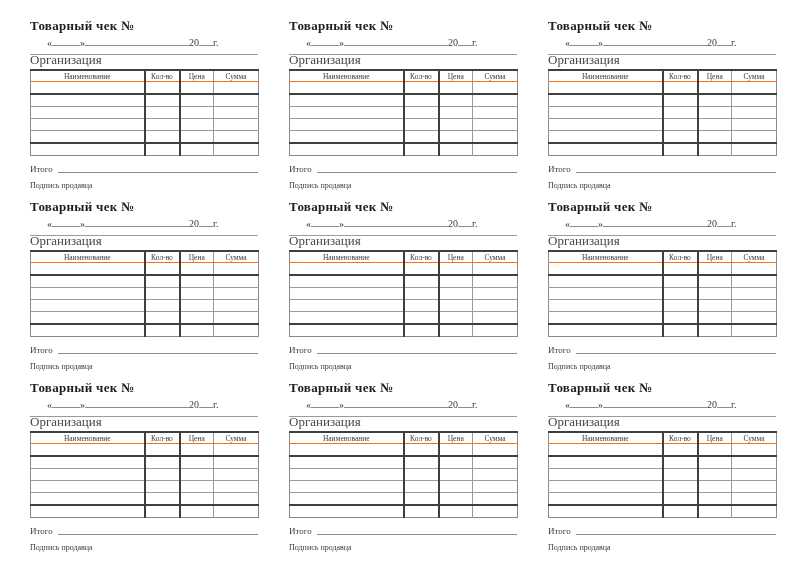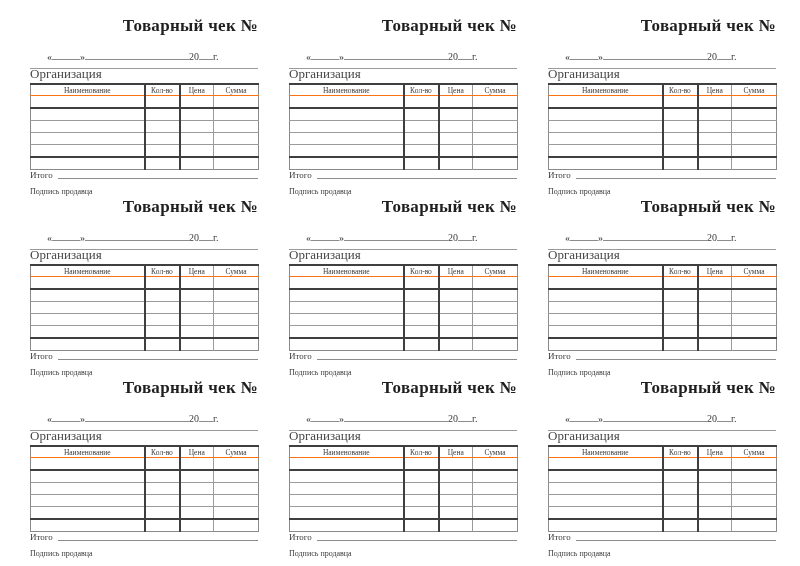--- a/index.html
+++ b/index.html
@@ -20,30 +20,30 @@
     column-gap: 31px;
     overflow: hidden;
     font-family: "Liberation Serif", "DejaVu Serif", serif;
     color: #3a3a3a;
   }
   .receipt {
     width: 228px;
     box-sizing: border-box;
   }
   .title {
-    font-size: 17px;
+    font-size: 13px;
     line-height: 14px;
     font-weight: bold;
-    text-align: right;
+    text-align: left;
     color: #1f1f1f;
     letter-spacing: 0.3px;
     white-space: nowrap;
   }
   .date-line {
-    margin-top: 17px;
+    margin-top: 3px;
     padding-left: 17px;
     font-size: 10px;
     line-height: 11px;
     color: #3a3a3a;
     white-space: nowrap;
   }
   .blank {
     display: inline-block;
     height: 9px;
     border-bottom: 1px solid #8c8c8c;
@@ -94,21 +94,21 @@
   table.items td:nth-child(1) { border-right: 2px solid #3f3f3f; }
   table.items th:nth-child(2),
   table.items td:nth-child(2) { border-right: 2px solid #3f3f3f; }
   table.items th:nth-child(3),
   table.items td:nth-child(3) { border-right: 1px solid #9a9a9a; }
   table.items tbody tr          { border-bottom: 1px solid #9a9a9a; }
   table.items tbody tr:nth-child(1) { border-bottom: 2px solid #3f3f3f; }
   table.items tbody tr:nth-child(5) { border-bottom: 2px solid #3f3f3f; }
   table.items tbody tr:last-child   { border-bottom: none; }
   .total-line {
-    margin-top: 0;
+    margin-top: 8px;
     display: flex;
     align-items: flex-end;
     font-size: 9px;
     line-height: 10px;
     color: #3a3a3a;
   }
   .total-blank {
     flex: 1;
     border-bottom: 1px solid #8c8c8c;
     margin-left: 5px;

